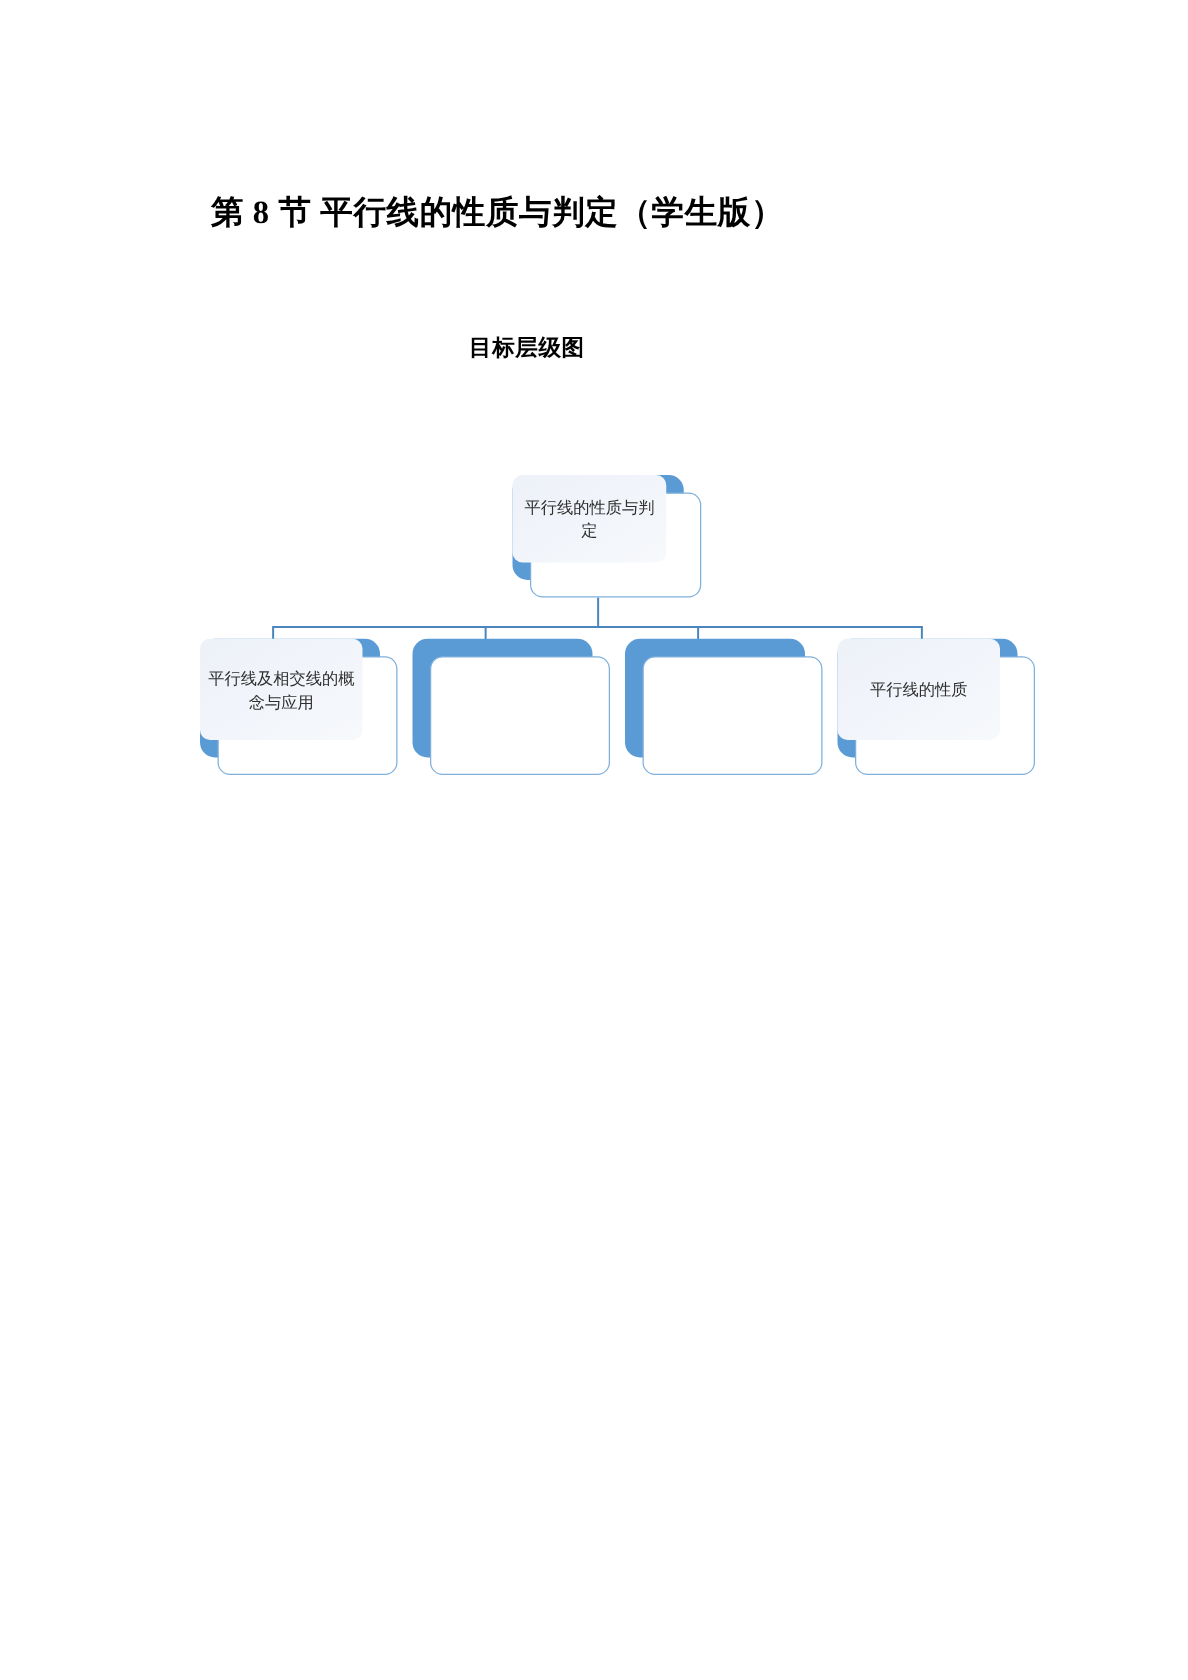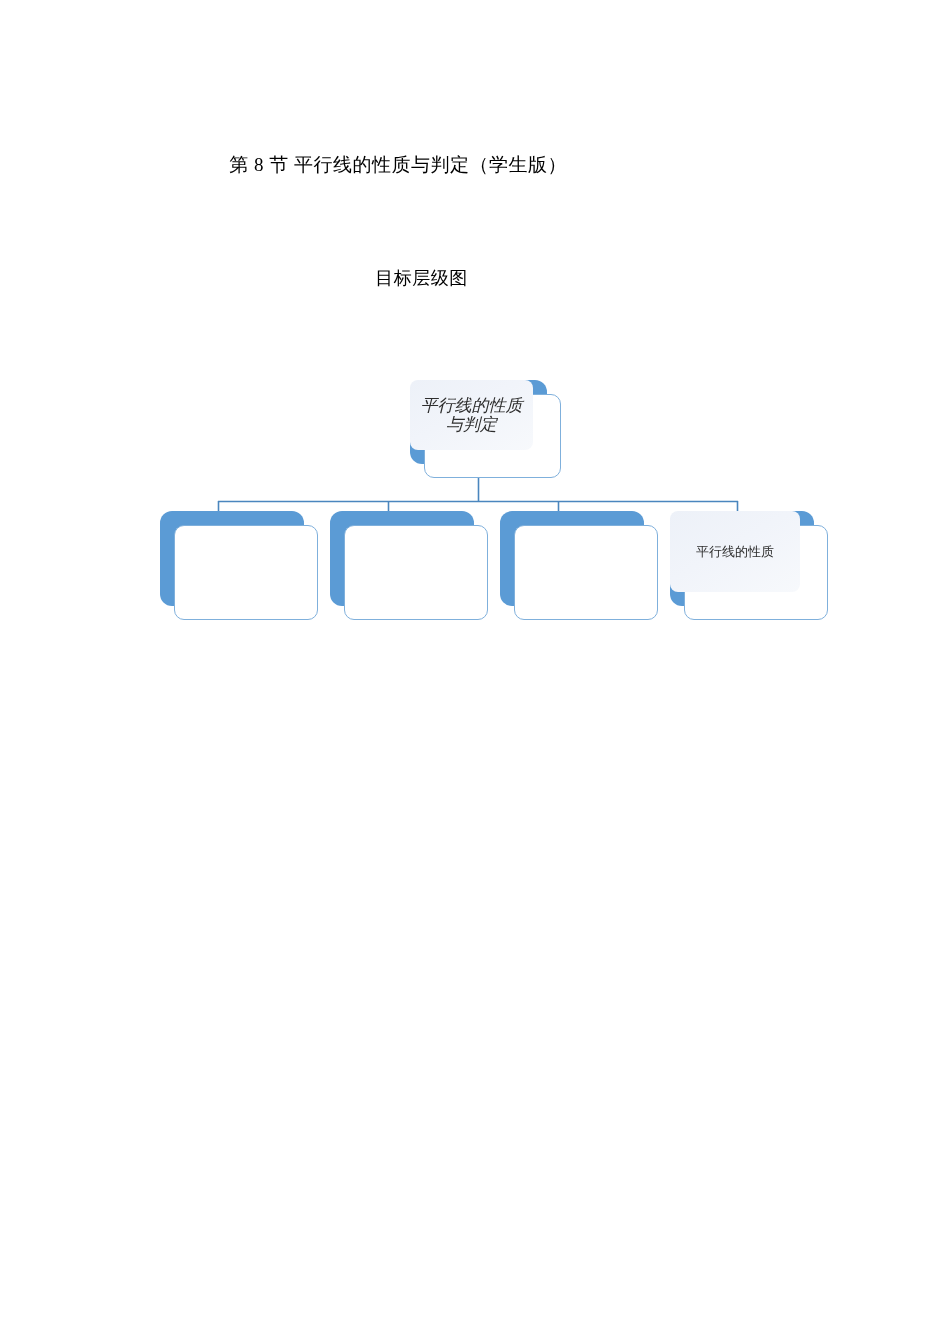--- a/index.html
+++ b/index.html
@@ -23,36 +23,36 @@
   }
 
   
   .doc-title {
     position: absolute;
     left: 0;
     top: 152px;
     width: 796px;
     text-align: center;
     font-family: "Liberation Serif", "DejaVu Serif", serif;
-    font-size: 19px;
-    font-weight: normal;
+    font-size: 26px;
+    font-weight: bold;
     color: #000000;
     letter-spacing: 0.5px;
     white-space: nowrap;
   }
 
   .doc-subtitle {
     position: absolute;
     left: 0;
     top: 266px;
     width: 843px;
     text-align: center;
     font-family: "Liberation Sans", "DejaVu Sans", sans-serif;
     font-size: 18px;
-    font-weight: normal;
+    font-weight: bold;
     color: #000000;
     letter-spacing: 0.5px;
     white-space: nowrap;
   }
 
   
   .diagram {
     position: absolute;
     left: 0;
     top: 0;
@@ -121,22 +121,21 @@
   }
 
   
   .node-root {
     left: 410px;
     top: 380px;
     width: 137px;
     height: 84px;
   }
   .node-root .label {
-    font-size: 17px;
-    font-style: italic;
+    font-size: 13px;
   }
 
   
   .node-child {
     top: 511px;
     width: 144px;
     height: 95px;
   }
   .node-c0 { left: 160px; }
   .node-c1 { left: 330px; }
@@ -172,20 +171,23 @@
         <div class="shadow"></div>
         <div class="panel"></div>
         <div class="inner">
           <div class="label">平行线的性质与判定</div>
         </div>
       </div>
 
       <div class="node node-child node-c0">
         <div class="shadow"></div>
         <div class="panel"></div>
+        <div class="inner">
+          <div class="label">平行线及相交线的概念与应用</div>
+        </div>
       </div>
 
       <div class="node node-child node-c1">
         <div class="shadow"></div>
         <div class="panel"></div>
       </div>
 
       <div class="node node-child node-c2">
         <div class="shadow"></div>
         <div class="panel"></div>

